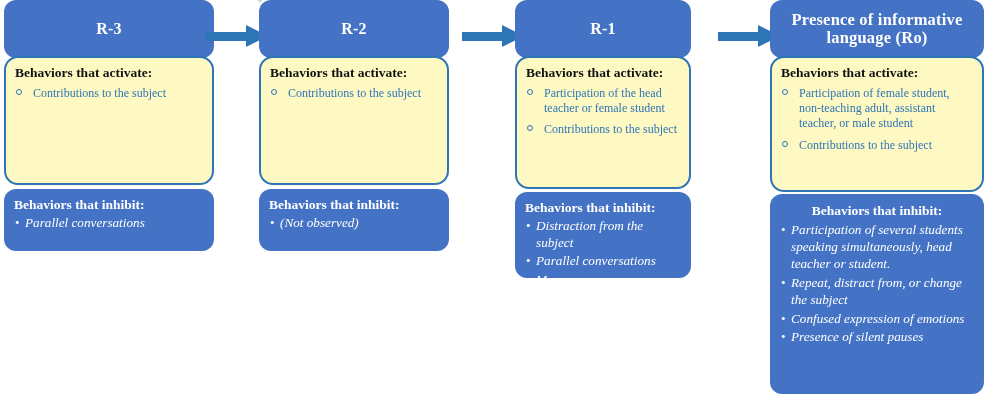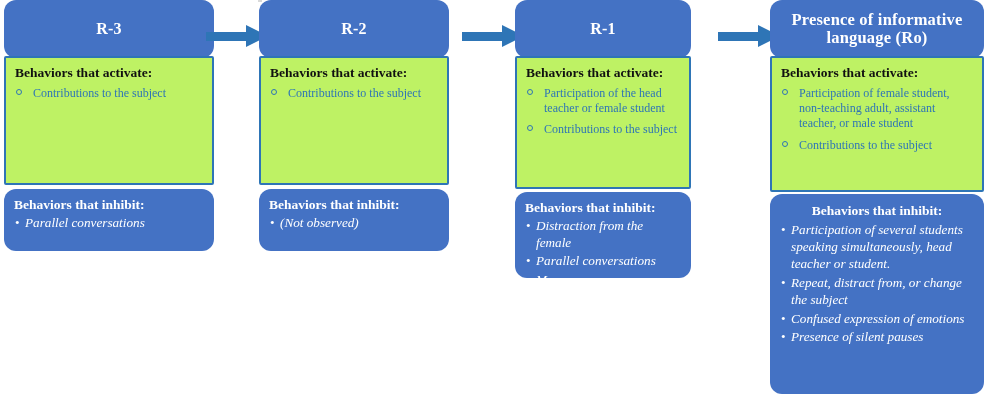--- a/index.html
+++ b/index.html
@@ -32,23 +32,23 @@
     box-sizing:border-box;
     padding:4px 10px;
     line-height:1.12;
     letter-spacing:.2px;
   }
   .c1 .header-box,.c2 .header-box,.c3 .header-box{height:58px;font-size:16px;}
   .c4 .header-box{height:58px;font-size:16.5px;}
 
   
   .activate-box{
-    background:#bef264;
+    background:#fef9c3;
     border:2px solid #2E75B6;
-    border-radius:2px;
+    border-radius:14px;
     box-sizing:border-box;
     padding:7px 9px 6px 9px;
     position:relative;
     z-index:2;
     margin-top:-2px;
   }
   .c1 .activate-box{height:129px;}
   .c2 .activate-box{height:129px;}
   .c3 .activate-box{height:133px;}
   .c4 .activate-box{height:136px;}
@@ -204,21 +204,21 @@
       <div class="sec-title-dark">Behaviors that activate:</div>
       <ul class="hollow">
         <li><span class="hb"></span><span>Participation of the head teacher or female student</span></li>
         <li><span class="hb"></span><span>Contributions to the subject</span></li>
       </ul>
     </div>
 
     <div class="inhibit-box">
       <div class="sec-title-light">Behaviors that inhibit:</div>
       <ul class="dot">
-        <li><span class="db">•</span><span>Distraction from the female</span></li>
+        <li><span class="db">•</span><span>Distraction from the subject</span></li>
         <li><span class="db">•</span><span>Parallel conversations</span></li>
         <li><span class="db">•</span><span>Murmurs</span></li>
       </ul>
     </div>
   </div>
 
   <div class="arrow a3">
     <div class="shaft"></div>
     <div class="head"></div>
   </div>

